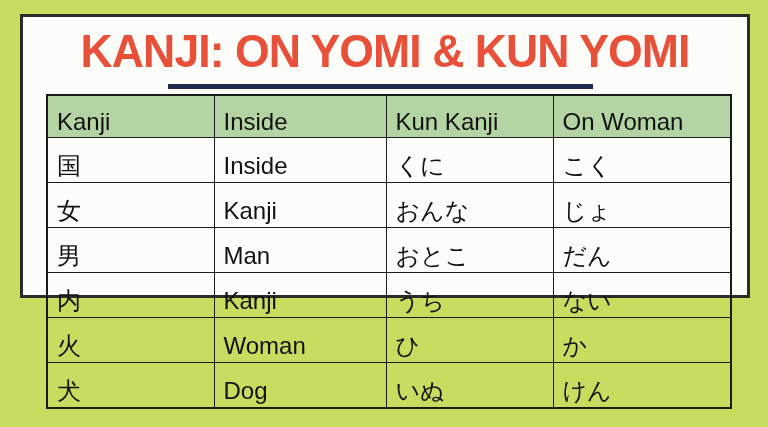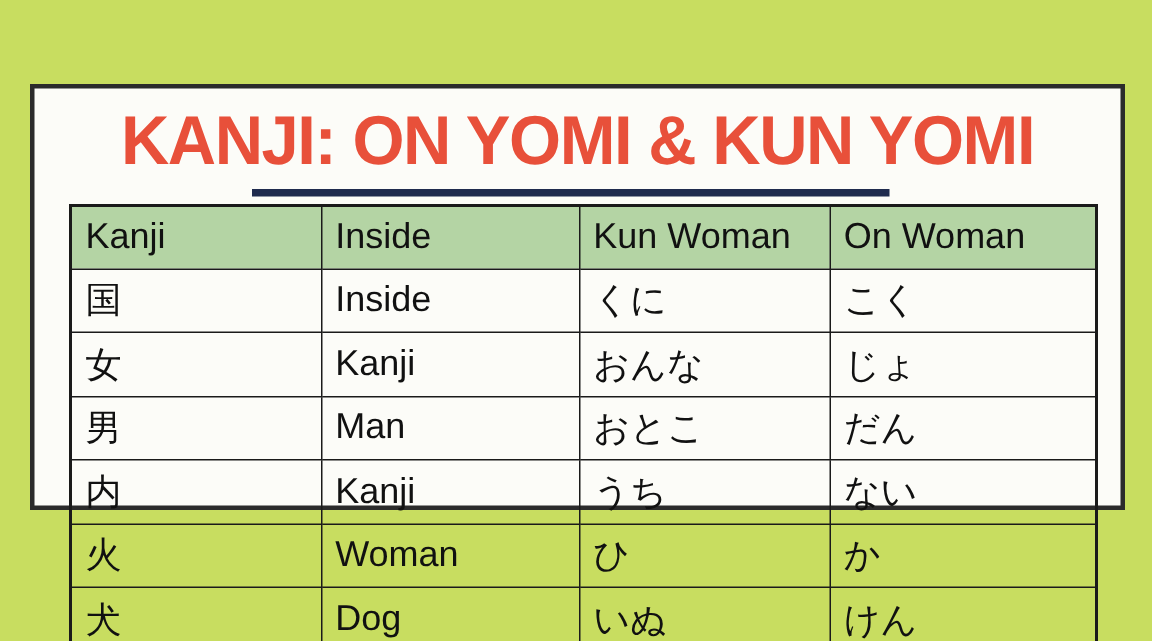--- a/index.html
+++ b/index.html
@@ -18,21 +18,20 @@
     font-family: "Liberation Sans", sans-serif;
     background: var(--page-background);
     overflow: hidden;
   }
   .card {
     position: absolute;
     left: 20px; top: 14px;
     width: 730px; height: 284px;
     background: var(--card-background);
     border: 3px solid var(--card-border);
-    margin-top: 42px;
   }
   .title {
     margin-top: 9px;
     text-align: center;
     color: var(--title-text);
     font-size: 46px;
     font-weight: bold;
     letter-spacing: -1px;
     transform: scaleX(0.97);
     white-space: nowrap;
@@ -46,21 +45,21 @@
   table.kanji-table {
     border-collapse: collapse;
     margin: 5px 0 0 23px;
     width: 684px;
     table-layout: fixed;
     color: var(--body-text);
   }
   .kanji-table th, .kanji-table td {
     border: 1.5px solid var(--table-border);
     height: 42.5px;
-    padding: 0 0 0 9px;
+    padding: 12px 0 0 9px;
     font-size: 24px;
     font-weight: normal;
     text-align: left;
     vertical-align: middle;
     font-family: "Liberation Sans", "DejaVu Sans", sans-serif;
   }
   .kanji-table { border: 2px solid var(--table-border); }
   .kanji-table th {
     background: var(--header-background);
   }
@@ -80,21 +79,21 @@
     <colgroup>
       <col class="col-kanji">
         <col class="col-meaning">
         <col class="col-kun">
         <col class="col-on">
     </colgroup>
     <thead>
       <tr>
         <th>Kanji</th>
         <th>Inside</th>
-        <th>Kun Woman</th>
+        <th>Kun Kanji</th>
         <th>On Woman</th>
       </tr>
     </thead>
     <tbody>
       <tr>
         <td>国</td>
         <td>Inside</td>
         <td>くに</td>
         <td>こく</td>
       </tr>

